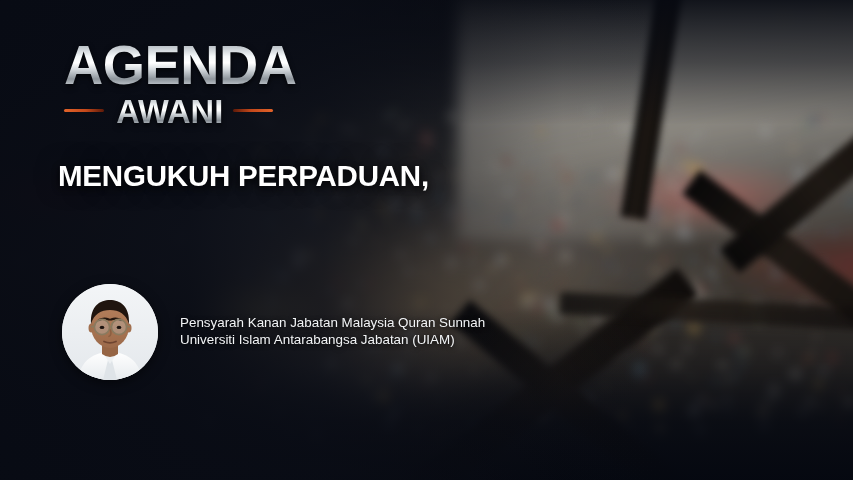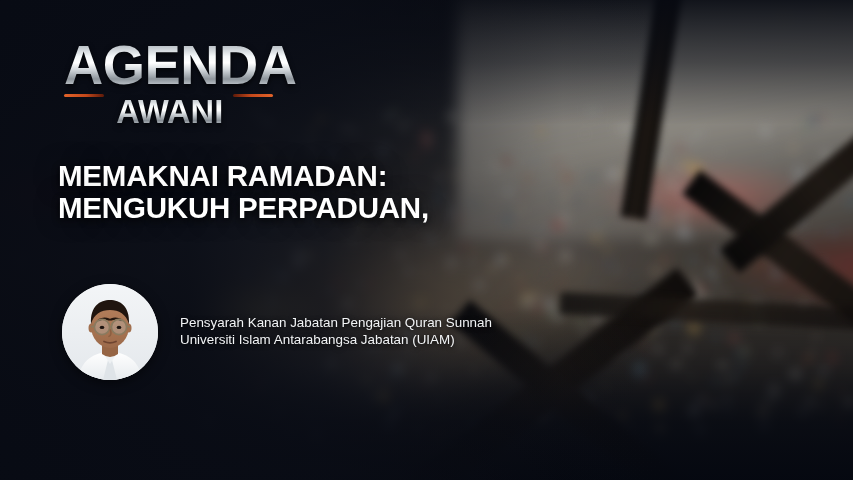--- a/index.html
+++ b/index.html
@@ -78,21 +78,21 @@
     font-size:56px;line-height:.96;font-weight:700;letter-spacing:-0.5px;
     font-family:"Liberation Sans","DejaVu Sans",sans-serif;
     background:linear-gradient(180deg,
       #6f757c 0%, #b9c0c6 14%, #f4f7f9 34%, #ffffff 46%,
       #d5dade 58%, #8d949b 76%, #c8ced3 90%, #7c8289 100%);
     -webkit-background-clip:text;background-clip:text;
     color:transparent;-webkit-text-fill-color:transparent;
     filter:drop-shadow(0 2px 3px rgba(0,0,0,.75));
     transform:scaleX(.97);transform-origin:left center;
   }
-  .awani-row{position:relative;display:flex;align-items:flex-start;margin-top:2px;
+  .awani-row{position:relative;display:flex;align-items:center;margin-top:2px;
              height:34px;width:290px;}
   .awani-rule{flex:0 0 auto;height:3px;border-radius:2px;
     background:linear-gradient(90deg,#5d1a09,#c4481a 45%,#e2632a);}
   .awani-rule.left{width:40px;margin-right:10px;
     background:linear-gradient(270deg,#5d1a09,#c4481a 45%,#e2632a);}
   .awani-rule.right{width:40px;margin-left:8px;}
   .logo-awani{
     font-size:34px;line-height:1;font-weight:700;letter-spacing:0px;
     background:linear-gradient(180deg,
       #777d84 0%, #c2c8cd 16%, #f7f9fa 36%, #ffffff 48%,
@@ -593,21 +593,20 @@
   <div class="logo">
     <div class="logo-agenda">AGENDA</div>
     <div class="awani-row">
       <span class="awani-rule left"></span>
       <span class="logo-awani">AWANI</span>
       <span class="awani-rule right"></span>
     </div>
   </div>
 
   <div class="headline">
-    <div>MEMAKNAI RAMADAN:</div>
     <div>MENGUKUH PERPADUAN,</div>
   </div>
 
   <div class="speaker">
     <div class="avatar">
       <div class="ph">
         <svg viewBox="0 0 96 96" width="96" height="96">
           <defs>
             <linearGradient id="bgw" x1="0" y1="0" x2="0" y2="1">
               <stop offset="0" stop-color="#f3f5f7"></stop>
@@ -648,18 +647,18 @@
 
           <ellipse cx="40" cy="43.4" rx="2.3" ry="1.7" fill="#1d1410"></ellipse>
           <ellipse cx="57" cy="43.4" rx="2.3" ry="1.7" fill="#1d1410"></ellipse>
 
           <path d="M48.4 46 q1.6 5 -1.4 6.4" stroke="#8c5f41" stroke-width="1.6" fill="none" stroke-linecap="round"></path>
           <path d="M42 57.5 q6 2.6 12 0" stroke="#6e4430" stroke-width="1.8" fill="none" stroke-linecap="round"></path>
         </svg>
       </div>
     </div>
     <div class="speaker-text">
-      <div class="sp-line">Pensyarah Kanan Jabatan Pengajian Quran Sunnah</div>
+      <div class="sp-line">Pensyarah Kanan Jabatan Malaysia Quran Sunnah</div>
       <div class="sp-line">Universiti Islam Antarabangsa Jabatan (UIAM)</div>
     </div>
   </div>
 
 </div>
 
 </body></html>

